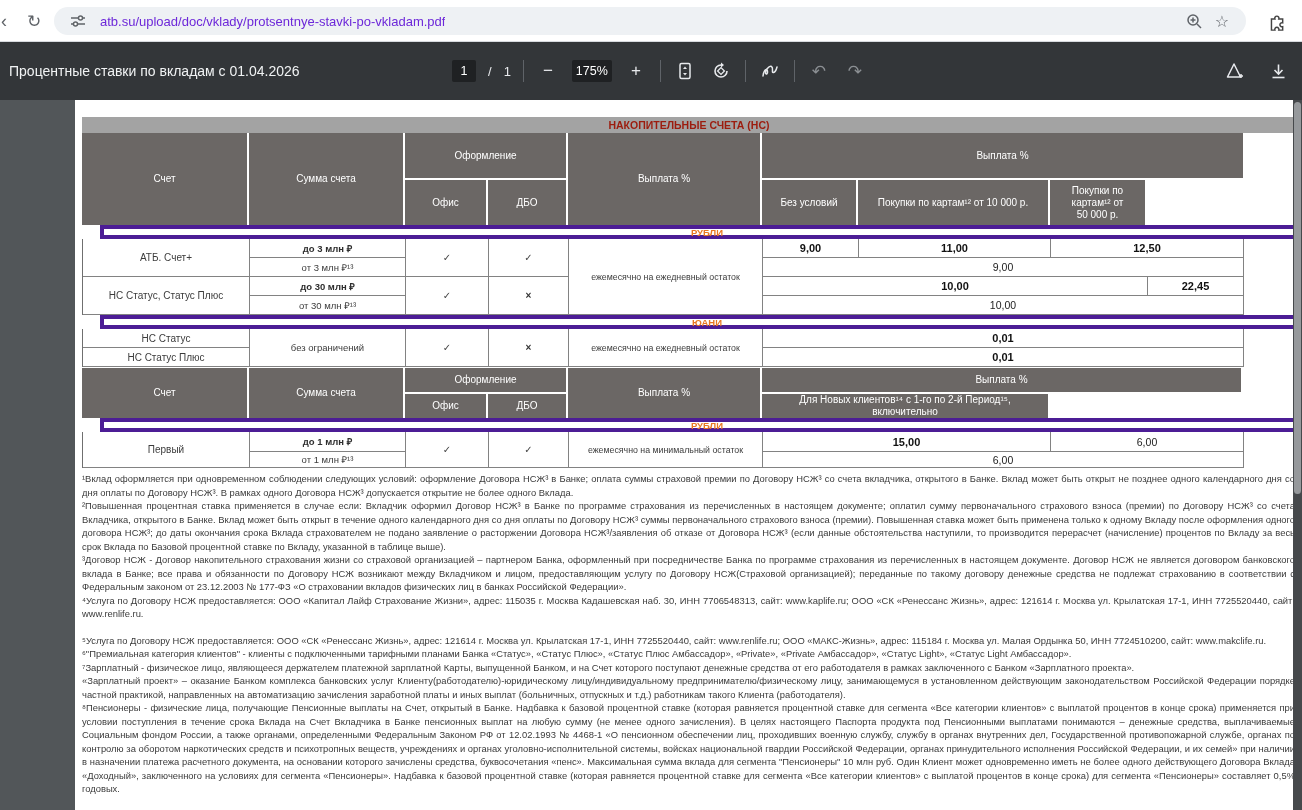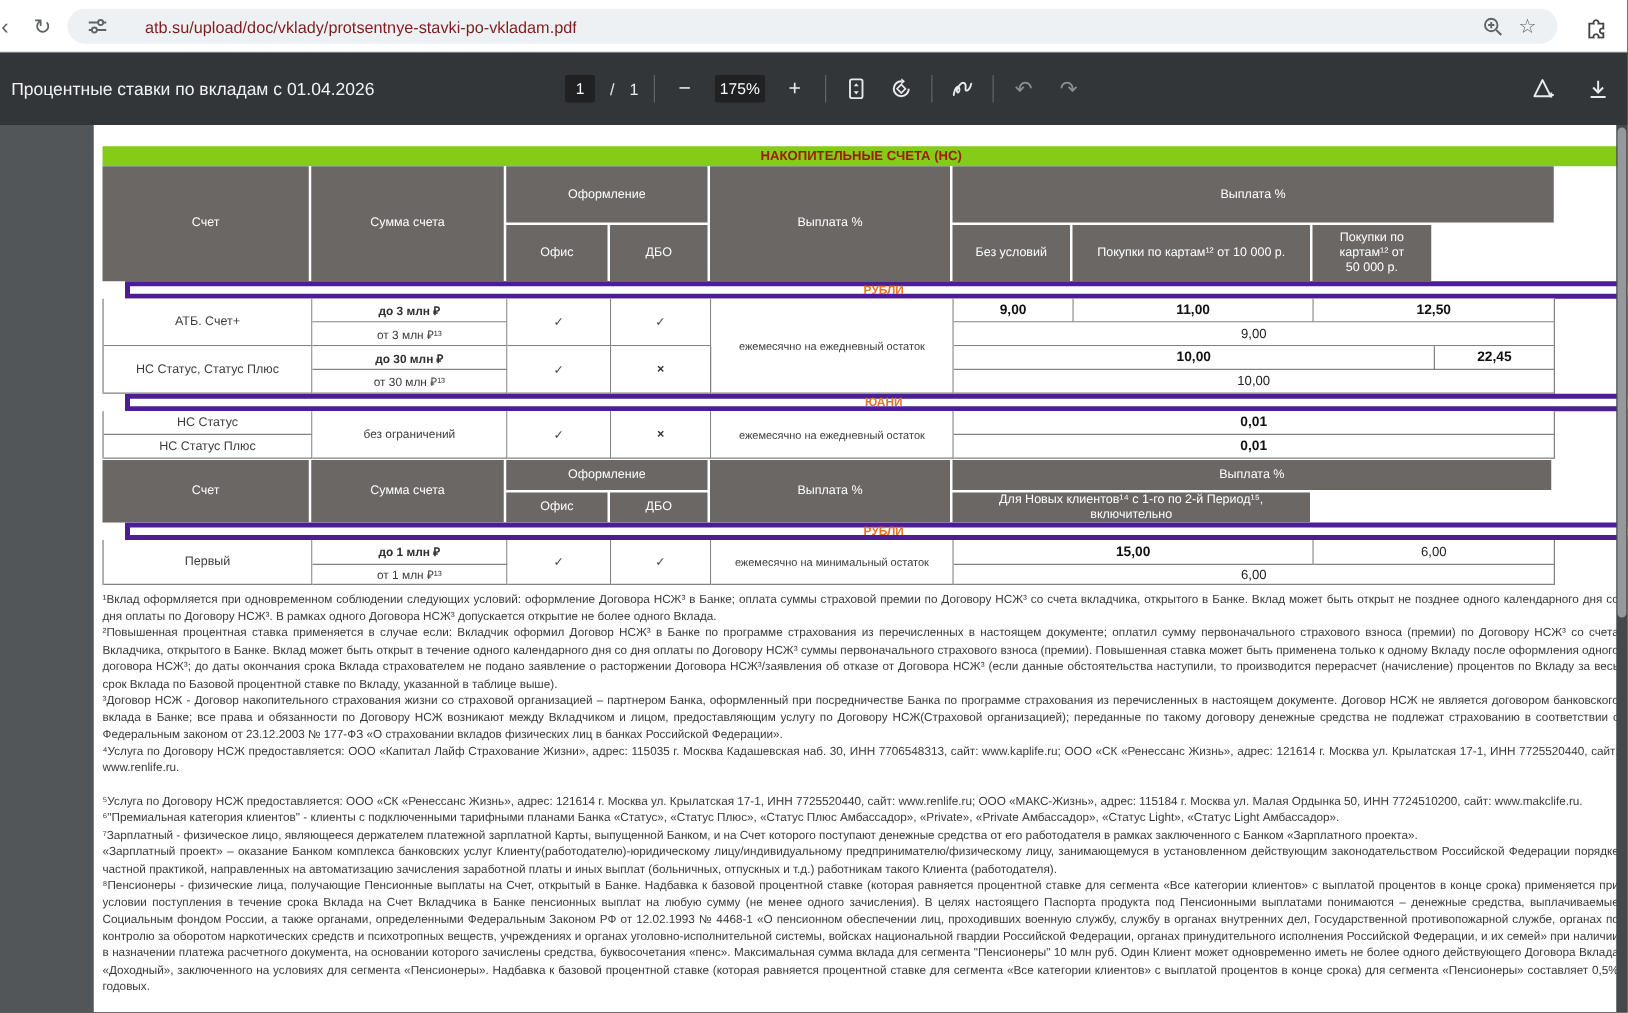--- a/index.html
+++ b/index.html
@@ -6,21 +6,21 @@
   html,body { background:#2b2b2b; }
   body { font-family: "Liberation Sans", sans-serif; }
   .screen { position:relative; width:1302px; height:810px; overflow:hidden; background:#525659; margin:0 auto; }
 
   
   .chrome-bar { position:absolute; left:0; top:0; width:1302px; height:42px; background:#ffffff; border-bottom:1px solid #d7dade; }
   .chrome-icon { position:absolute; top:0; height:42px; display:flex; align-items:center; justify-content:center; color:#5f6368; }
   .back-frag { left:-8px; width:24px; font-size:18px; }
   .reload { left:20px; width:28px; font-size:17px; cursor:pointer; }
   .omnibox { position:absolute; left:54px; top:7px; width:1192px; height:28px; background:#eef1f4; border-radius:14px; display:flex; align-items:center; padding:0 10px; }
-  .omnibox .url { font-size:13px; color:#7f1d1d; margin-left:24px; flex:0 1 auto; white-space:nowrap; overflow:hidden; }
+  .omnibox .url { font-size:13px; color:#6d28d9; margin-left:8px; flex:0 1 auto; white-space:nowrap; overflow:hidden; }
   .omnibox .spacer { flex:1; }
   .obx-icon { display:flex; align-items:center; justify-content:center; width:28px; height:28px; color:#5f6368; cursor:pointer; }
   .star { font-size:16px; }
   .ext-icon { position:absolute; left:1260px; top:0; width:34px; height:42px; display:flex; align-items:center; justify-content:center; color:#444; cursor:pointer; }
 
   
   .pdf-bar { position:absolute; left:0; top:42px; width:1302px; height:58px; background:#333639; color:#e8eaed; }
   .pdf-title { position:absolute; left:9px; top:0; height:58px; display:flex; align-items:center; font-size:14px; color:#f1f3f4; white-space:nowrap; }
   .pdf-center { position:absolute; left:452px; top:0; height:58px; display:flex; align-items:center; gap:12px; }
   .numbox { background:#1f2123; color:#fff; font-size:12.5px; min-width:24px; height:22px; display:flex; align-items:center; justify-content:center; padding:0 4px; border-radius:2px; }
@@ -28,21 +28,21 @@
   .vsep { width:1px; height:22px; background:#5f6368; }
   .tbtn { width:24px; height:28px; display:flex; align-items:center; justify-content:center; font-size:17px; color:#e8eaed; cursor:pointer; }
   .tbtn.dim { color:#8b8f93; }
   .pdf-right { position:absolute; right:12px; top:0; height:58px; display:flex; align-items:center; gap:20px; }
   .icon-svg { display:block; }
 
   
   .viewer { position:absolute; left:0; top:100px; width:1302px; height:710px; background:#525659; }
   .page { position:absolute; left:75px; top:0; width:1227px; height:710px; background:#ffffff; overflow:hidden; }
 
-  .banner { position:absolute; left:7px; top:17px; width:1214px; height:16px; background:#84cc16;
+  .banner { position:absolute; left:7px; top:17px; width:1214px; height:16px; background:#a3a3a3;
             display:flex; align-items:center; justify-content:center; font-size:10.5px; font-weight:bold; color:#9c1c0e; }
 
   .hgrid { position:absolute; left:7px; display:grid; gap:2px; background:#ffffff; }
   .h1 { top:33px; width:1161px; height:92px; grid-template-columns:165px 154px 81px 78px 192px 94px 190px 95px 96px; grid-template-rows:45px 45px; }
   .h2 { top:268px; width:1161px; height:50px; grid-template-columns:165px 154px 81px 78px 192px 286px 191px; grid-template-rows:24px 24px; }
   .hc { background:#6b6765; color:#ffffff; display:flex; align-items:center; justify-content:center; text-align:center; font-size:10px; line-height:12px; padding:1px 18px; }
 
   .band { position:absolute; left:25px; width:1214px; height:14px; background:#fff; border:4px solid #4c1d95;
           display:flex; align-items:center; justify-content:center; font-size:9.5px; font-weight:bold; color:#e87722; }
 

